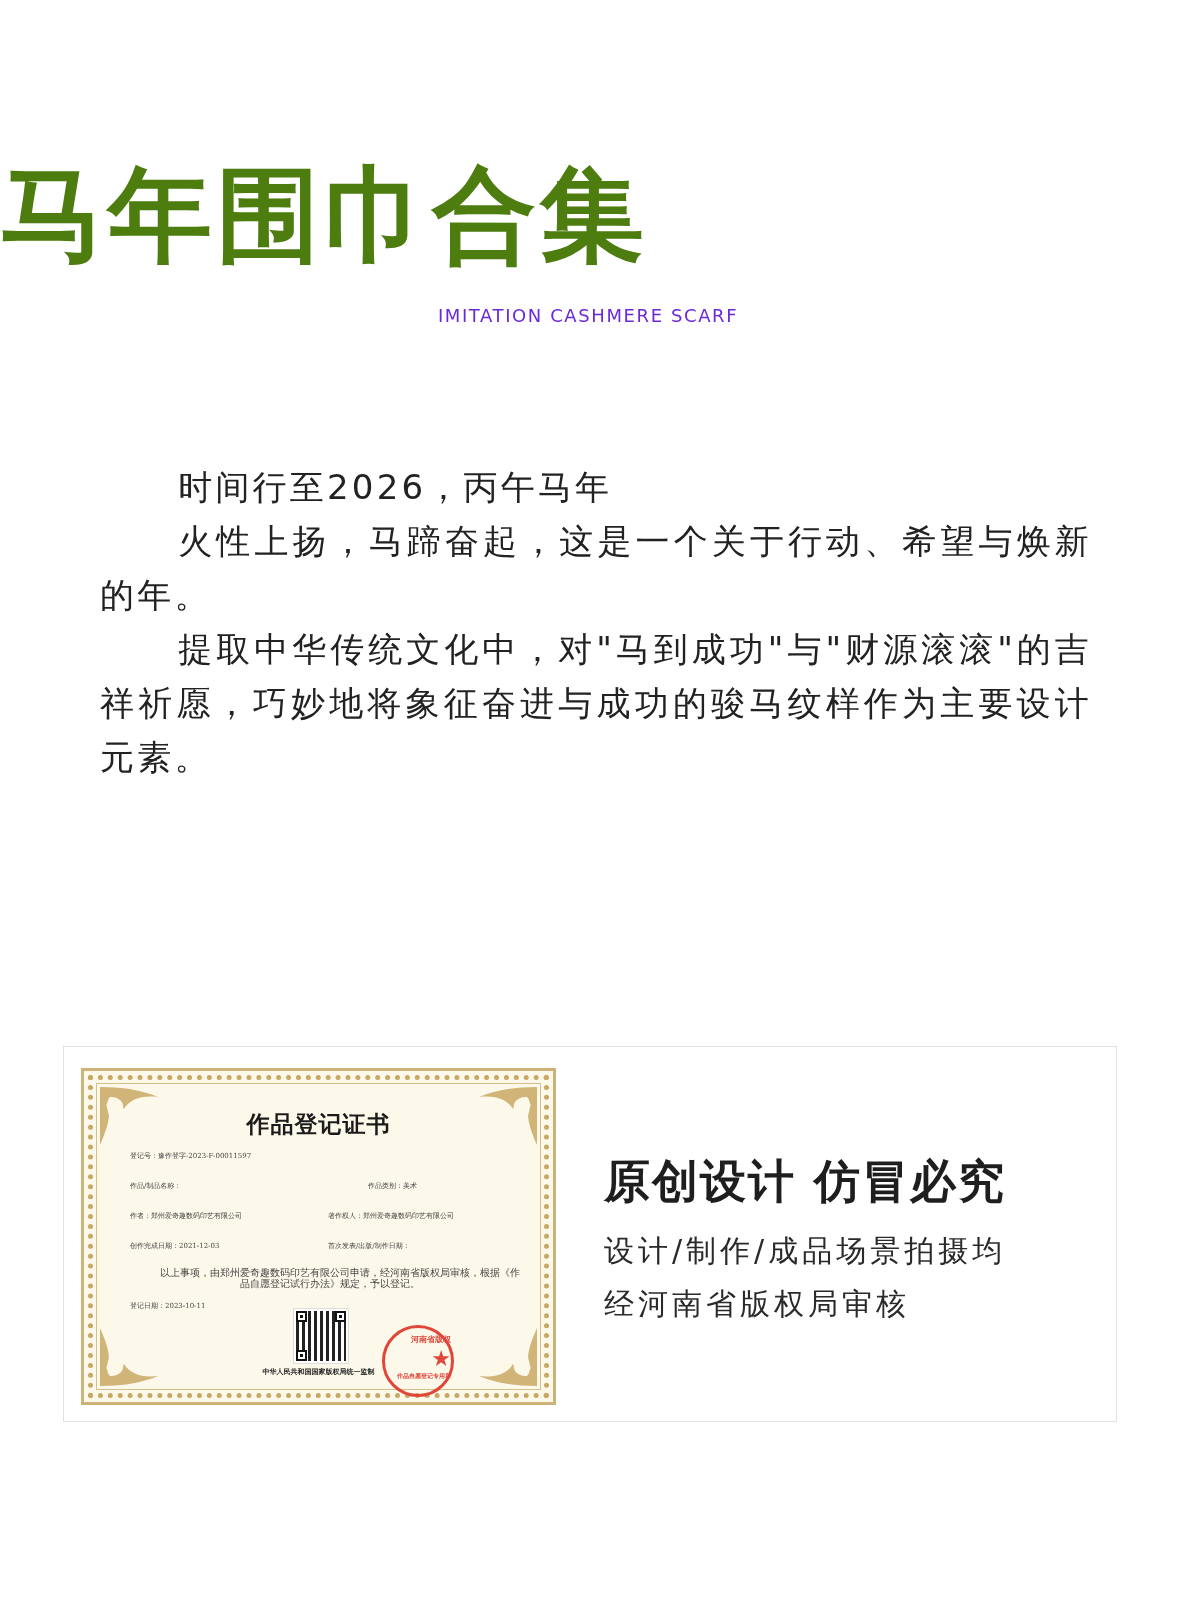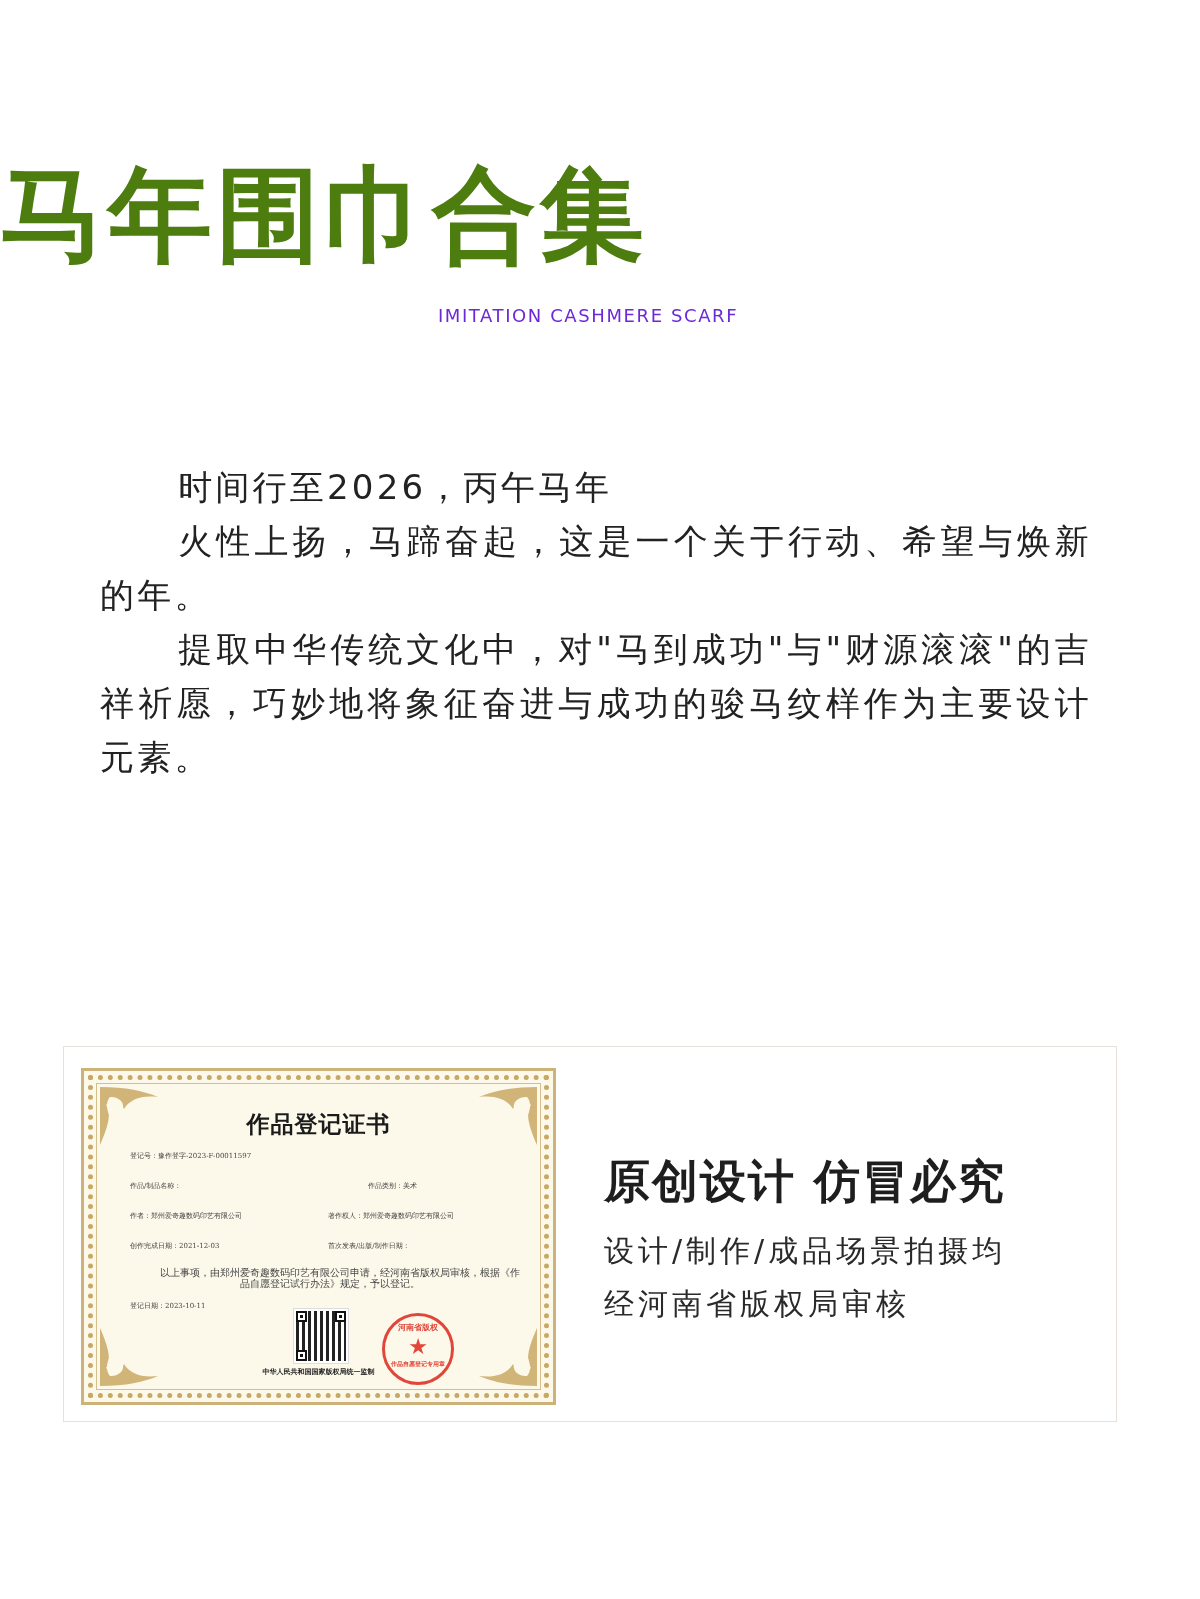--- a/index.html
+++ b/index.html
@@ -42,23 +42,23 @@
                font-family: "DejaVu Serif", serif; font-size: 10px; line-height: 11px; color: #444;
                text-indent: 2em; text-align: center; }
   .qr { position: absolute; left: 210px; top: 238px; width: 50px; height: 50px;
         background:
           repeating-linear-gradient(90deg, #222 0 3px, transparent 3px 6px),
           repeating-linear-gradient(0deg, #fff 0 2px, transparent 2px 5px);
         background-color: #fff; border: 2px solid #fff; outline: 1px solid #ddd; }
   .qr .finder { position: absolute; width: 11px; height: 11px; border: 2px solid #111;
                 background: #fff; box-sizing: border-box; }
   .qr .finder::after { content: ""; position: absolute; left: 2px; top: 2px; width: 3px; height: 3px; background:#111; }
-  .seal { position: absolute; left: 298px; top: 242px; width: 72px; height: 72px; border-radius: 50%;
+  .seal { position: absolute; left: 298px; top: 254px; width: 72px; height: 72px; border-radius: 50%;
           border: 3px solid #e0463a; box-sizing: border-box; color: #e0463a;
-          font-family: "DejaVu Serif", serif; text-align: center; }
+          font-family: "DejaVu Serif", serif; text-align: right; }
   .seal .star { position: absolute; left: 0; width: 100%; top: 20px; font-size: 22px; line-height: 22px; }
   .seal .arc { position: absolute; left: 0; width: 100%; top: 6px; font-size: 8px; font-weight: bold; }
   .seal .bottom { position: absolute; left: 0; width: 100%; top: 44px; font-size: 6px; font-weight: bold; line-height: 8px; }
   .cert-footer { position: absolute; left: 0; width: 100%; top: 296px; text-align: center;
                  font-family: "DejaVu Serif", serif; font-weight: bold; font-size: 7px; color: #222; }
 
   .slogan { position: absolute; left: 540px; top: 104px; font-family: "DejaVu Sans", sans-serif;
             font-weight: bold; font-size: 46px; color: #1e1e1e; letter-spacing: 2px; white-space: nowrap; }
   .slogan-sub { position: absolute; left: 540px; font-family: "DejaVu Sans", sans-serif;
                 font-size: 30px; color: #2a2a2a; letter-spacing: 4px; white-space: nowrap; }

